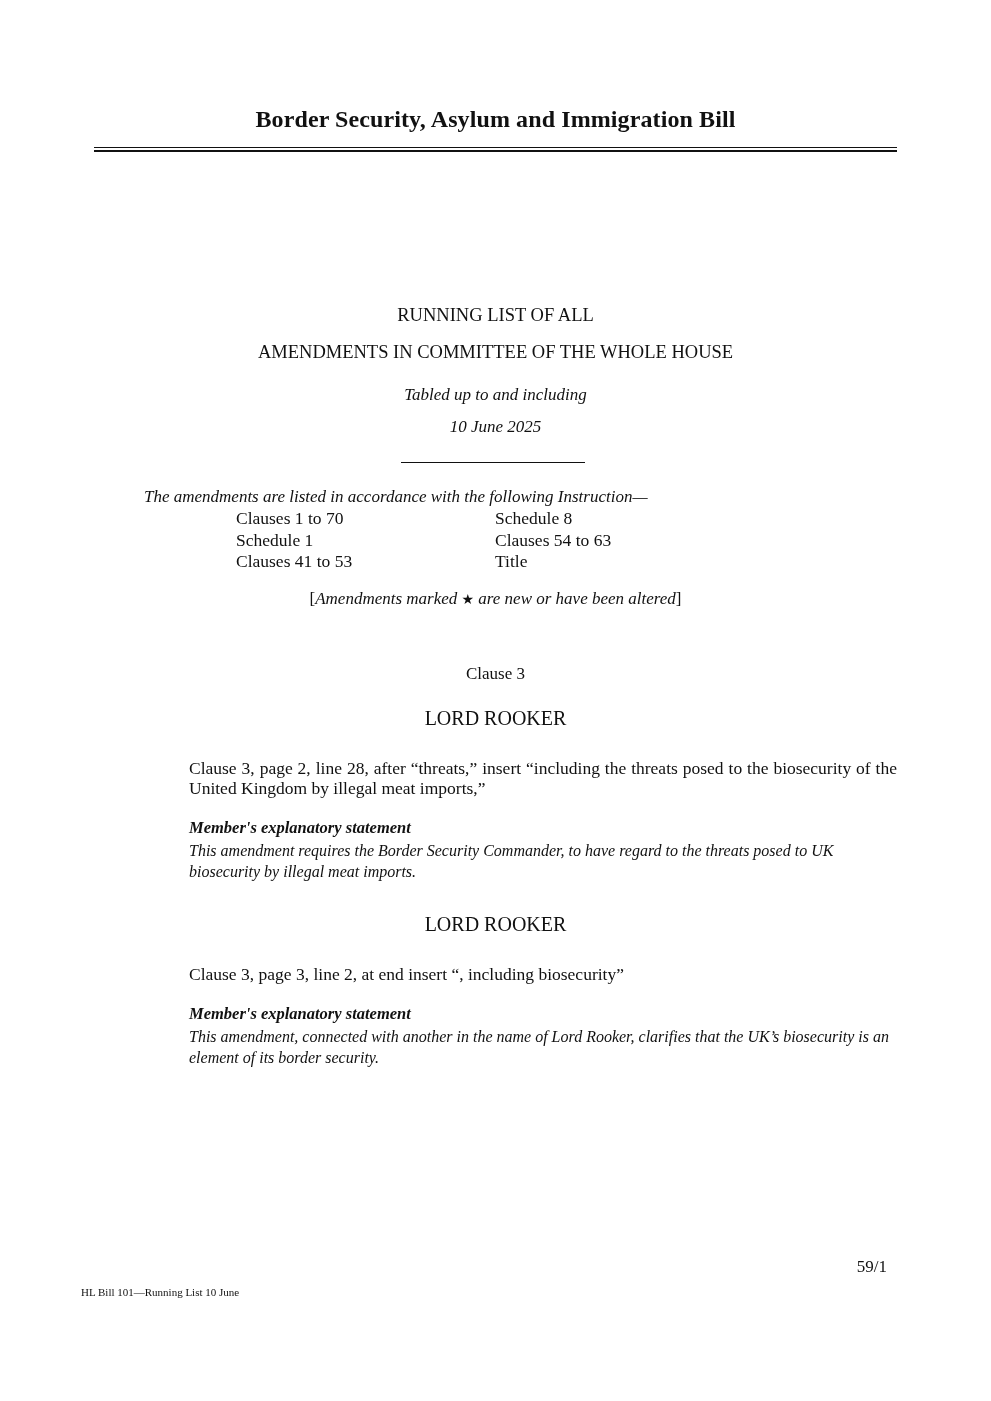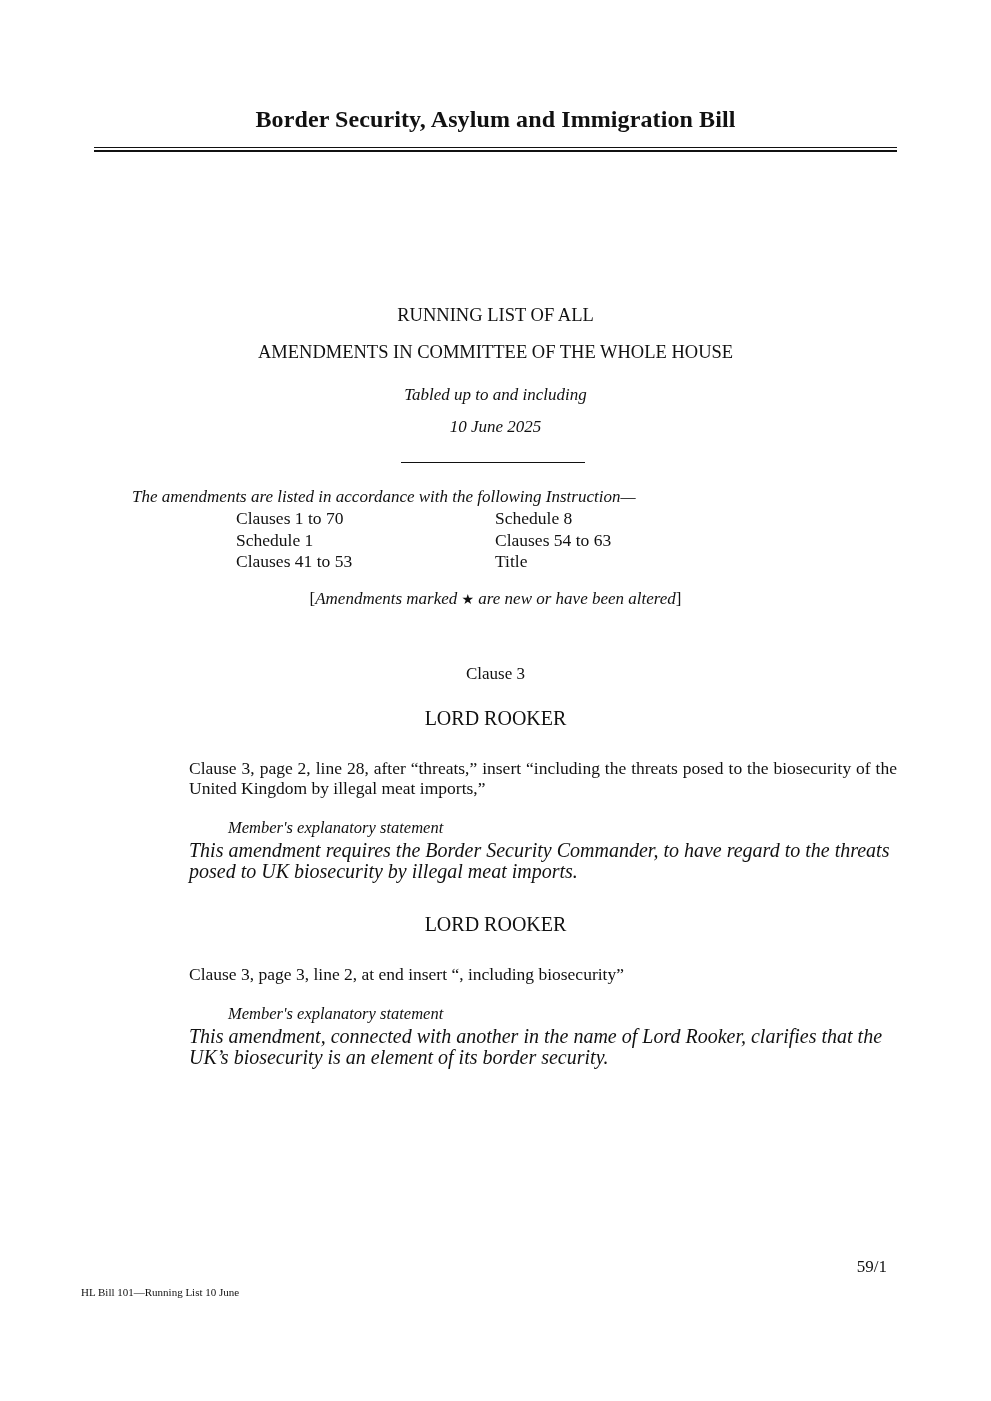--- a/index.html
+++ b/index.html
@@ -11,33 +11,33 @@
     .title {
       left: 94px; width: 803px; top: 106px; text-align: center;
       font-size: 24px; font-weight: bold; letter-spacing: 0.1px;
     }
     .rule-thin { left: 94px; width: 803px; top: 147px; height: 0; border-top: 1px solid #111; }
     .rule-thick { left: 94px; width: 803px; top: 150px; height: 0; border-top: 2.5px solid #111; }
     .center { left: 0; width: 991px; text-align: center; }
     .caps { font-size: 18.5px; }
     .ital { font-style: italic; font-size: 17px; }
     .short-rule { left: 401px; width: 184px; top: 462px; border-top: 1px solid #111; }
-    .instruction { left: 132px; top: 487px; font-size: 17px; font-style: italic; }
+    .instruction { left: 144px; top: 487px; font-size: 17px; font-style: italic; }
     .col { font-size: 17.5px; line-height: 21.5px; }
     .col1 { left: 236px; top: 508px; }
     .col2 { left: 495px; top: 508px; }
     .note { font-size: 17px; }
     .clause-head { font-size: 17px; font-weight: normal; }
     .member { font-size: 20px; }
     .amend {
       left: 189px; width: 708px; font-size: 17.5px; line-height: 20px;
       text-align: justify; text-align-last: left;
     }
-    .stmt-head { left: 189px; font-size: 16.5px; font-style: italic; font-weight: normal; margin-left: 39px; }
-    .stmt { left: 189px; width: 712px; font-size: 20px; font-style: italic; line-height: 21px; }
+    .stmt-head { left: 189px; font-size: 16.5px; font-style: italic; font-weight: bold; }
+    .stmt { left: 189px; width: 712px; font-size: 16px; font-style: italic; line-height: 21px; }
     .footer-left { left: 81px; top: 1257px; font-size: 11px; margin-top: 29px; }
     .footer-right { right: 104px; top: 1257px; font-size: 17px; }
   </style>
 </head>
 <body>
 
 <div class="abs title">Border Security, Asylum and Immigration Bill</div>
 <div class="abs rule-thin"></div>
 <div class="abs rule-thick"></div>
 

